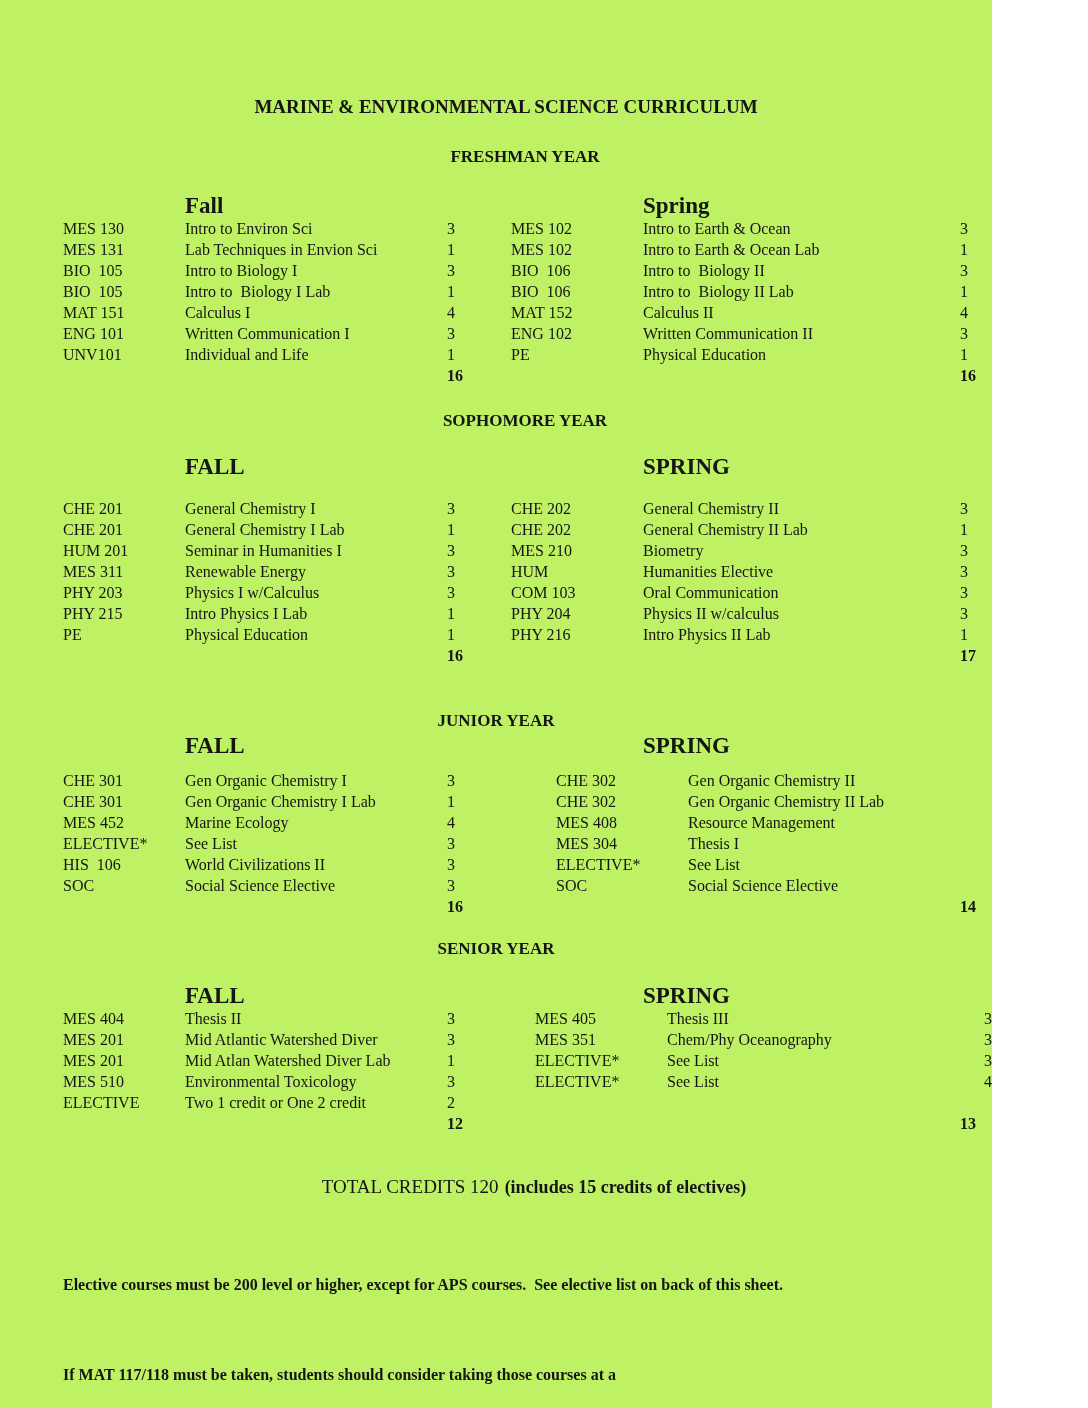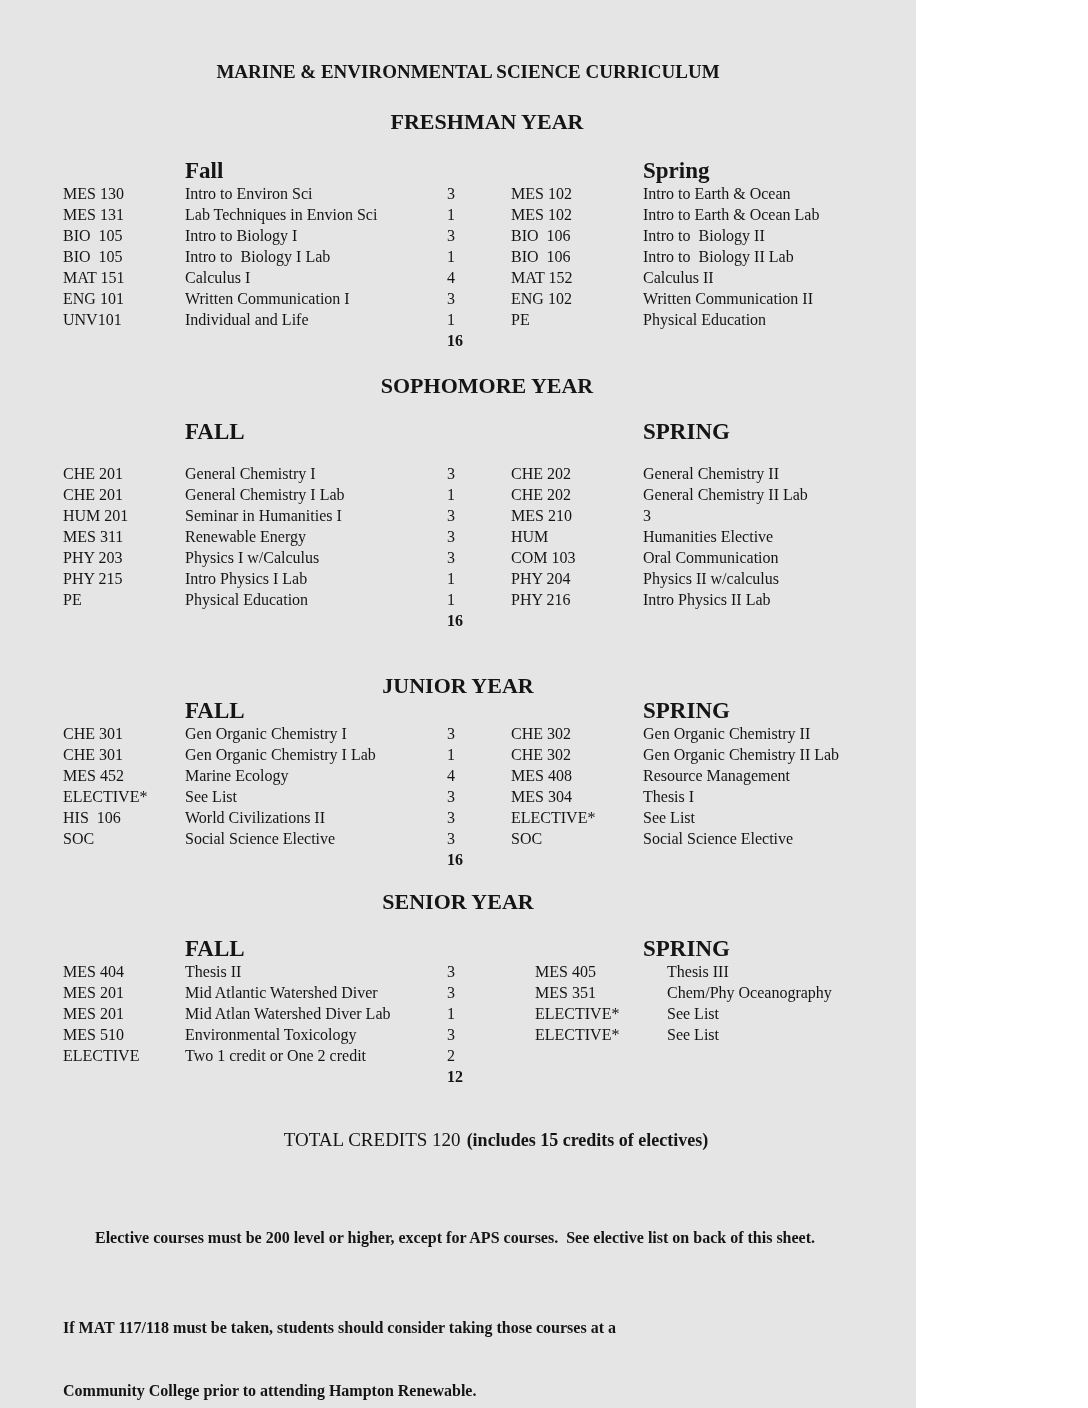--- a/index.html
+++ b/index.html
@@ -1,32 +1,32 @@
 <!DOCTYPE html>
 <html><head>
 <meta charset="utf-8">
 <style>
   html,body { margin:0; padding:0; background:#ffffff; }
   .page {
     position:relative;
-    width:916px; height:1408px;
-    background:#e5e5e5;
+    width:992px; height:1408px;
+    background:#bef264;
     color:#151515;
     font-family:"Liberation Serif", serif;
     font-size:16px; line-height:21px;
     overflow:hidden;
     box-sizing:border-box;
-    padding-top:60px;
+    padding-top:95px;
   }
   .doc-title {
     font-weight:700; font-size:19px; line-height:24px;
     text-align:center; padding-left:20px; white-space:pre;
   }
   .year-heading {
-    font-weight:700; font-size:22px; line-height:21px;
+    font-weight:700; font-size:17px; line-height:21px;
     text-align:center; white-space:pre;
   }
   .shift-right { padding-left:58px; }
   .sem-header-row {
     display:grid; grid-template-columns:122px 326px 132px auto;
     padding-left:63px;
     font-weight:700; font-size:23px; line-height:21px; white-space:pre;
   }
   .rows-wrap { display:flex; align-items:flex-start; padding-left:63px; }
   .sem-block-left  { width:448px; }
@@ -40,33 +40,33 @@
     font-weight:700; line-height:21px; white-space:pre;
   }
   .mt-title-gap   { margin-top:27px; }
   .fresh-header   { margin-top:28px; }
   .fresh-rows     { margin-top:2px; }
   .soph-heading   { margin-top:24px; }
   .soph-header    { margin-top:25px; }
   .soph-rows      { margin-top:21px; }
   .jun-heading    { margin-top:44px; }
   .jun-header     { margin-top:4px; }
-  .jun-rows       { margin-top:2px; }
+  .jun-rows       { margin-top:14px;gap:45px; }
   .sen-heading    { margin-top:21px; }
   .sen-header     { margin-top:26px; }
   .sen-rows       { margin-top:2px;gap:24px; }
   .total-credits-line {
     margin-top:17px;
     text-align:center; padding-left:60px;
     line-height:24px; white-space:pre;
   }
   .total-credits-main { font-weight:400; font-size:19px; }
   .total-credits-sub  { font-weight:700; font-size:18px; margin-left:6px; }
   .note { font-weight:700; font-size:16px; line-height:21px; padding-left:63px; white-space:pre; }
-  .note-1 { margin-top:50px;margin-left:32px; }
+  .note-1 { margin-top:50px; }
   .note-2 { margin-top:27px; }
 </style>
 </head>
 <body>
 
 <div class="page">
 
   <div class="doc-title">MARINE &amp; ENVIRONMENTAL SCIENCE CURRICULUM</div>
 
   <section>
@@ -213,20 +213,21 @@
           <span>General Chemistry II</span>
           <span>3</span>
         </div>
           <div class="course-row">
           <span>CHE 202</span>
           <span>General Chemistry II Lab</span>
           <span>1</span>
         </div>
           <div class="course-row">
           <span>MES 210</span>
+          <span>Biometry</span>
           <span>3</span>
         </div>
           <div class="course-row">
           <span>HUM</span>
           <span>Humanities Elective</span>
           <span>3</span>
         </div>
           <div class="course-row">
           <span>COM 103</span>
           <span>Oral Communication</span>

